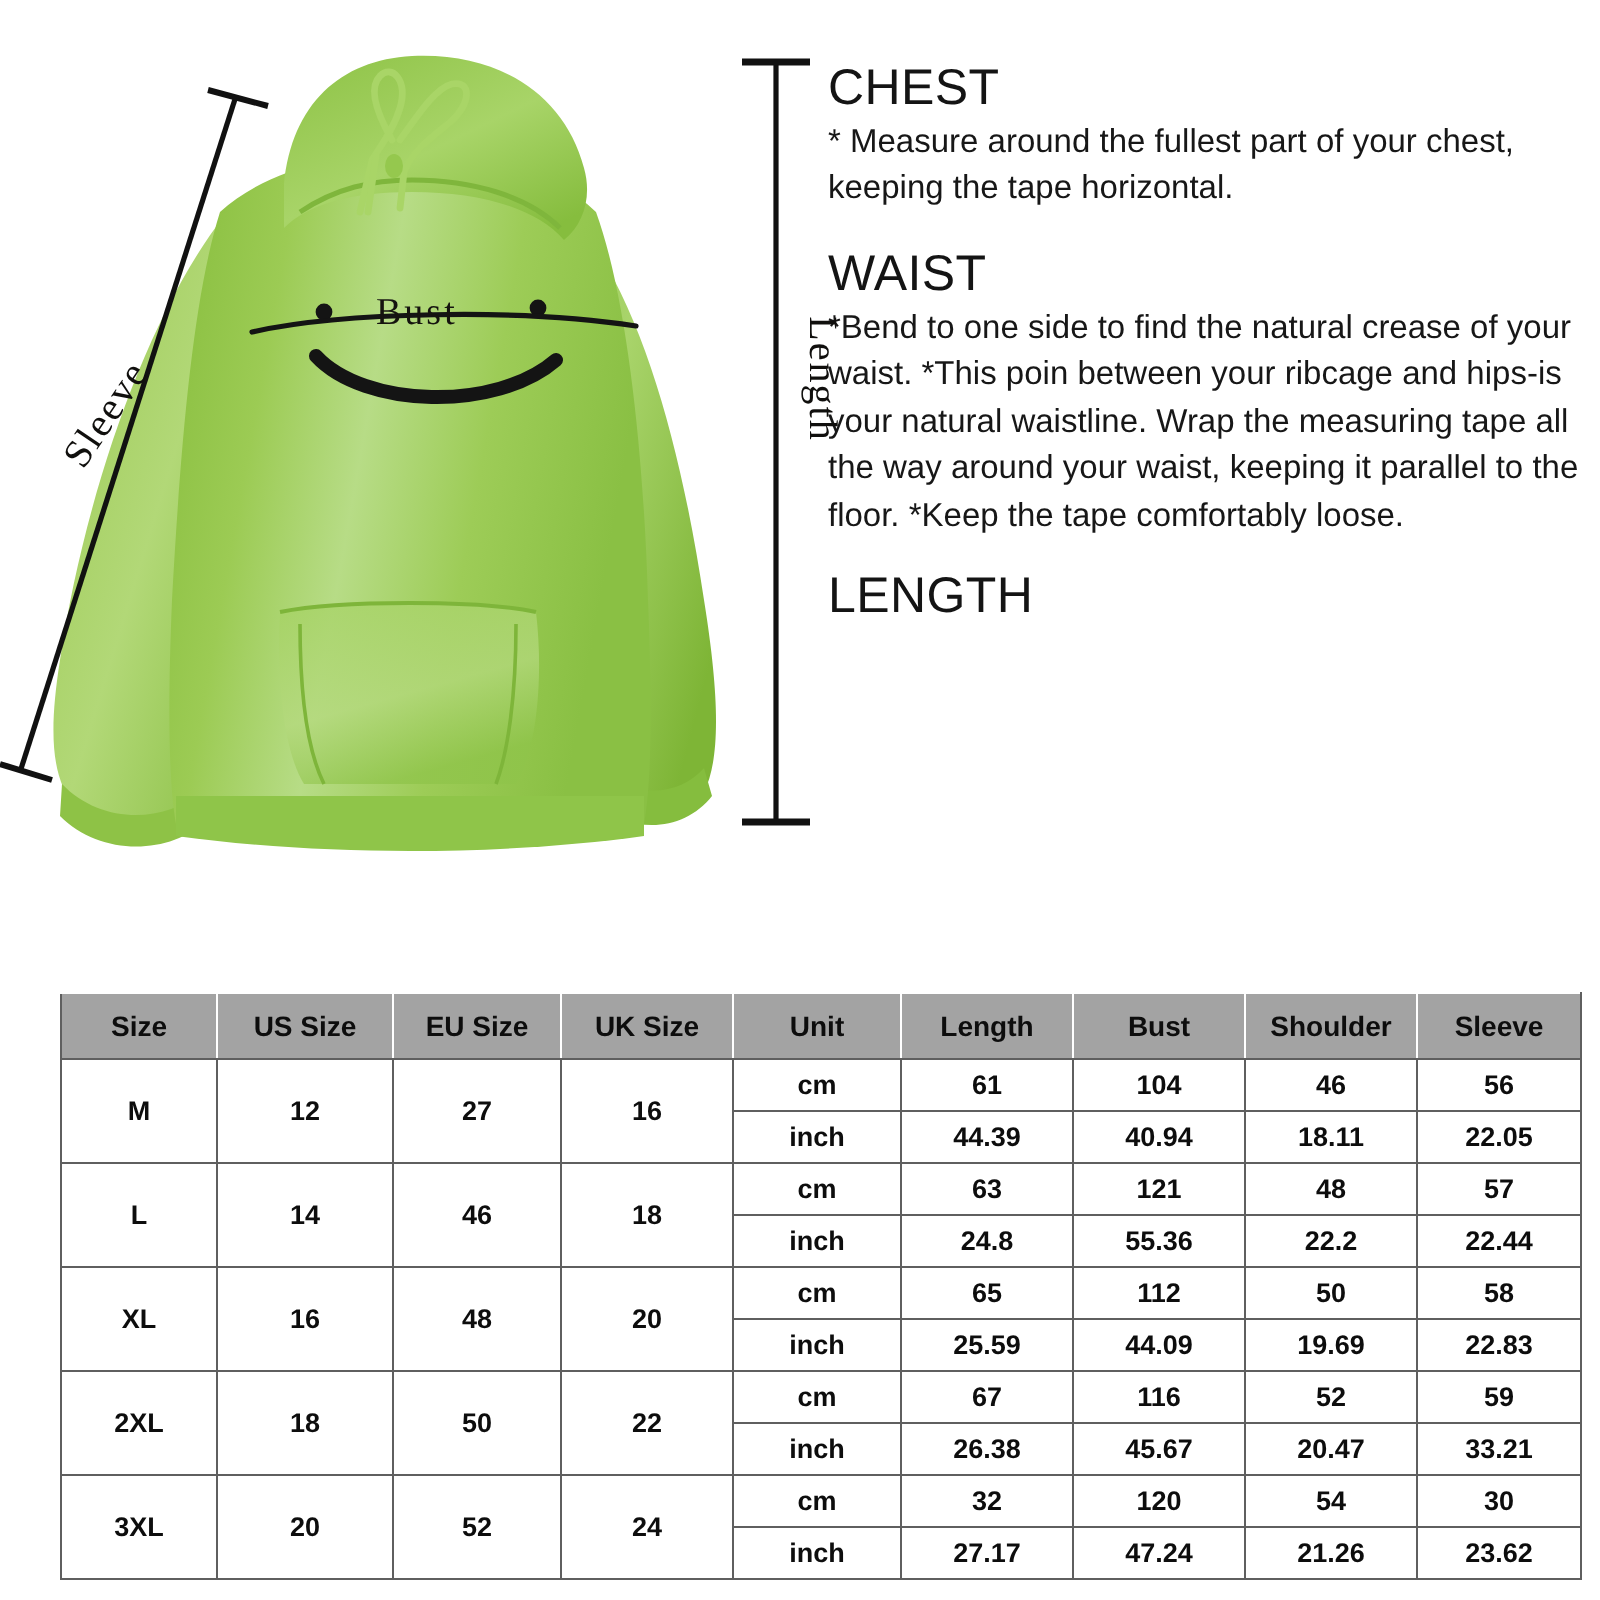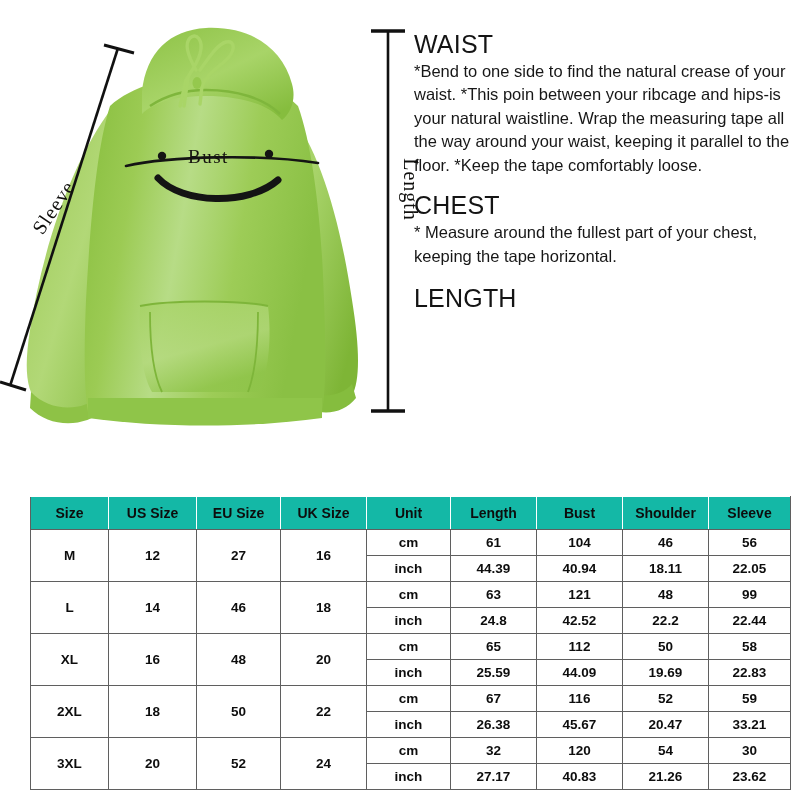--- a/index.html
+++ b/index.html
@@ -122,21 +122,21 @@
     vertical-align: middle;
     font-family: "Liberation Sans", sans-serif;
     font-weight: bold;
     font-size: 13.5px;
     color: #0d0d0d;
     padding: 0;
     height: 25px;
     background: #ffffff;
   }
   table#size-table thead th {
-    background: #14b8a6;
+    background: #a3a3a3;
     height: 32px;
     font-size: 14px;
     border: 1px solid #ffffff;
     border-bottom: 1px solid #5f5f5f;
   }
   table#size-table thead th:first-child { border-left: 1px solid #5f5f5f; }
   table#size-table thead th:last-child { border-right: 1px solid #5f5f5f; }
   td.size-cell, td.span-cell { font-size: 14.5px; }
   col.c-size   { width: 78px; }
   col.c-us     { width: 88px; }
@@ -250,30 +250,30 @@
         <line x1="371" y1="411" x2="405" y2="411" stroke-width="3.4"></line>
       </g>
     </svg>
 
     <span class="bust-label">Bust</span>
     <span class="sleeve-label">Sleeve</span>
     <span class="length-label">Length</span>
   </div>
 
   <div id="guide-text">
+    <div class="guide-block b1">
+      <div class="guide-heading">CHEST</div>
+      <div class="guide-body">* Measure around the fullest part of your chest, keeping the tape horizontal.</div>
+    </div>
+
     <div class="guide-block b2">
       <div class="guide-heading">WAIST</div>
       <div class="guide-body">*Bend to one side to find the natural crease of your waist.
 *This poin between your ribcage and hips-is your natural waistline. Wrap the measuring tape all the way around your waist, keeping it parallel to the floor.
 *Keep the tape comfortably loose.</div>
-    </div>
-
-    <div class="guide-block b1">
-      <div class="guide-heading">CHEST</div>
-      <div class="guide-body">* Measure around the fullest part of your chest, keeping the tape horizontal.</div>
     </div>
 
     <div class="guide-block b3">
       <div class="guide-heading">LENGTH</div>
     </div>
   </div>
 </div>
 
 <div id="size-table-wrap">
   <table id="size-table">
@@ -322,26 +322,26 @@
         </tr>
         <tr>
           <td class="size-cell" rowspan="2">L</td>
           <td class="span-cell" rowspan="2">14</td>
           <td class="span-cell" rowspan="2">46</td>
           <td class="span-cell" rowspan="2">18</td>
           <td>cm</td>
           <td>63</td>
           <td>121</td>
           <td>48</td>
-          <td>99</td>
+          <td>57</td>
         </tr>
         <tr>
           <td>inch</td>
           <td>24.8</td>
-          <td>42.52</td>
+          <td>55.36</td>
           <td>22.2</td>
           <td>22.44</td>
         </tr>
         <tr>
           <td class="size-cell" rowspan="2">XL</td>
           <td class="span-cell" rowspan="2">16</td>
           <td class="span-cell" rowspan="2">48</td>
           <td class="span-cell" rowspan="2">20</td>
           <td>cm</td>
           <td>65</td>
@@ -381,19 +381,19 @@
           <td class="span-cell" rowspan="2">24</td>
           <td>cm</td>
           <td>32</td>
           <td>120</td>
           <td>54</td>
           <td>30</td>
         </tr>
         <tr>
           <td>inch</td>
           <td>27.17</td>
-          <td>40.83</td>
+          <td>47.24</td>
           <td>21.26</td>
           <td>23.62</td>
         </tr>
       </tbody>
   </table>
 </div>
 
 </body></html>

